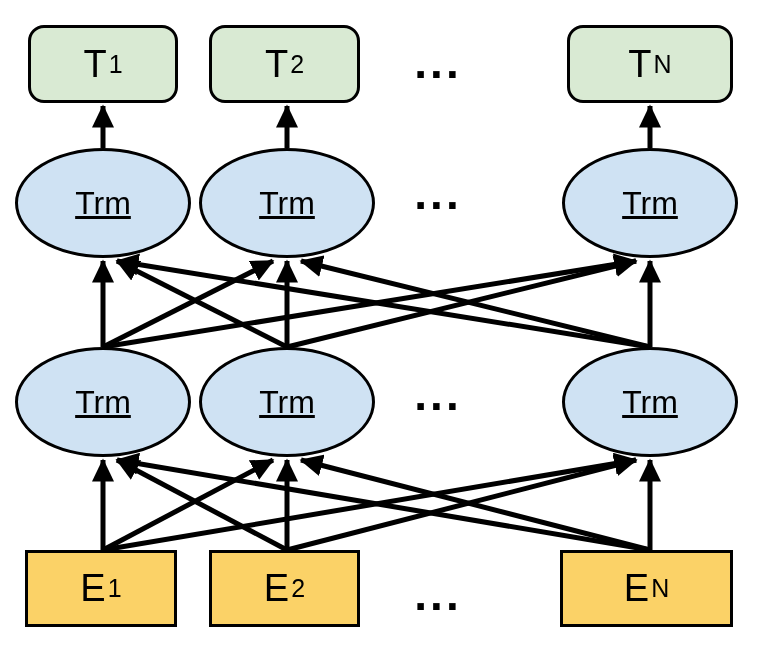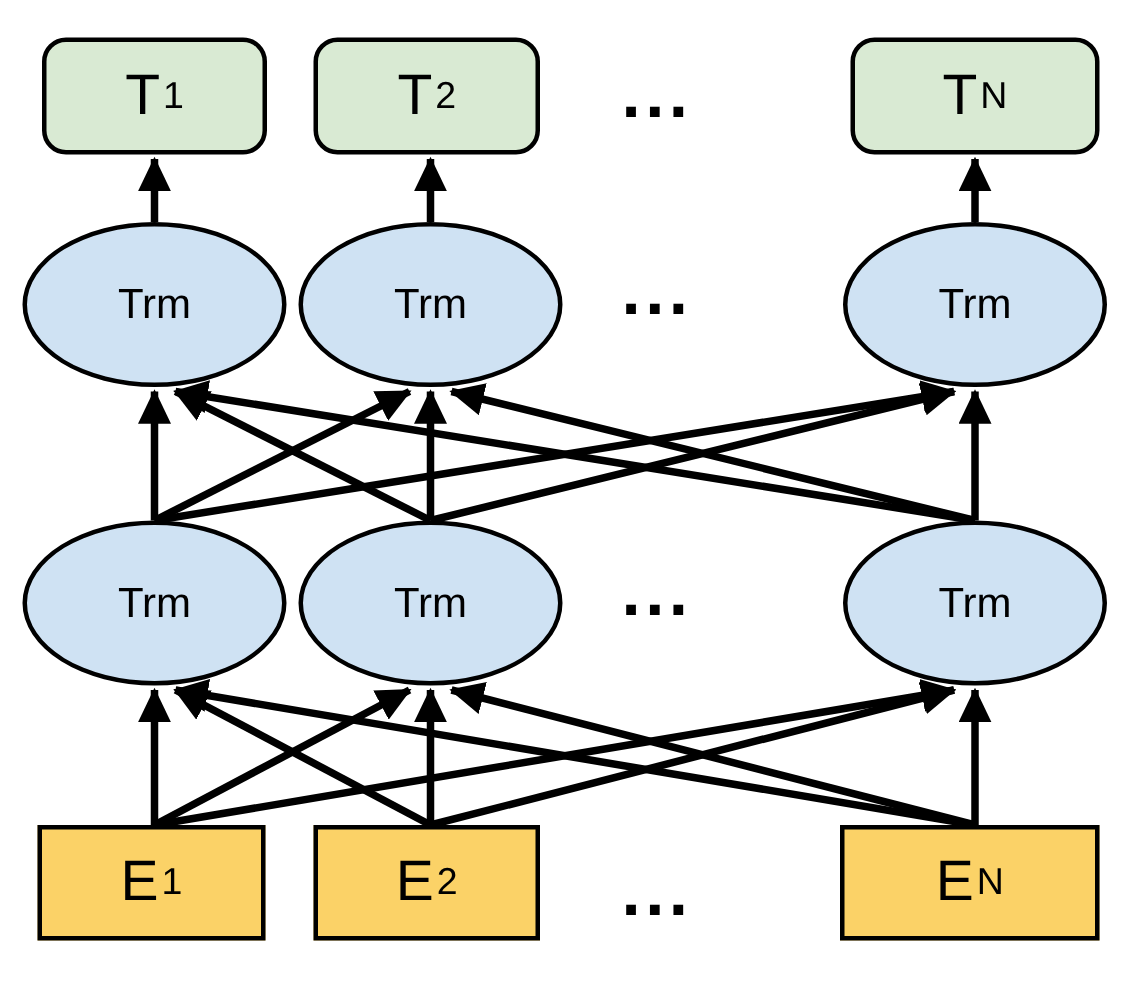--- a/index.html
+++ b/index.html
@@ -46,21 +46,22 @@
     height: 77px;
     top: 550px;
     font-size: 38px;
   }
   .ellipse {
     background: var(--trm-fill, #cfe2f3);
     border: 3px solid var(--stroke, #000000);
     border-radius: 50%;
     width: 176px;
     height: 110px;
-    font-size: 28px;
+    font-size: 32px;
+    text-decoration: underline;
   }
   .row-upper { top: 148px; }
   .row-lower { top: 347px; }
   .sub {
     font-size: 25px;
     vertical-align: -12px;
     margin-left: 2px;
   }
   .dots {
     position: absolute;

